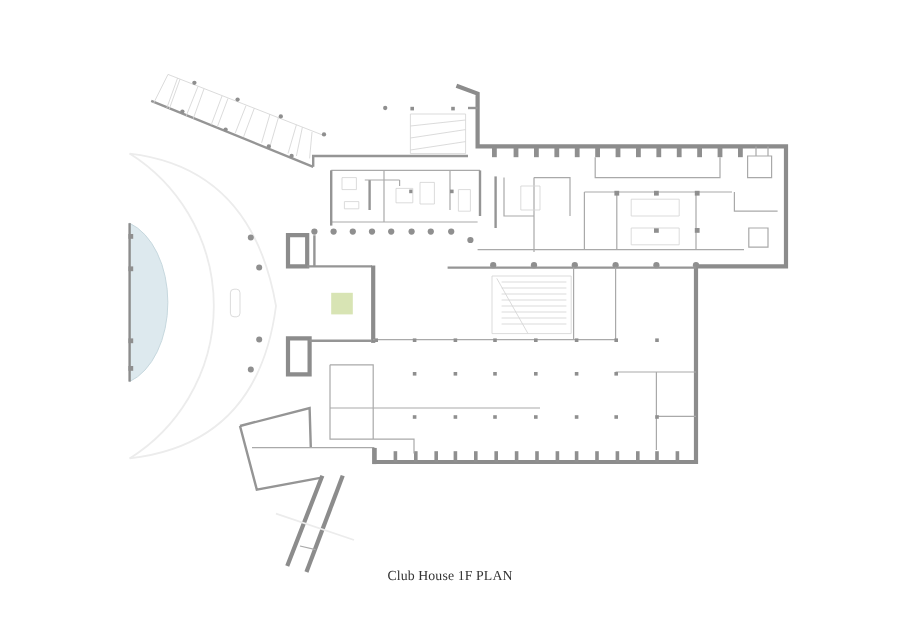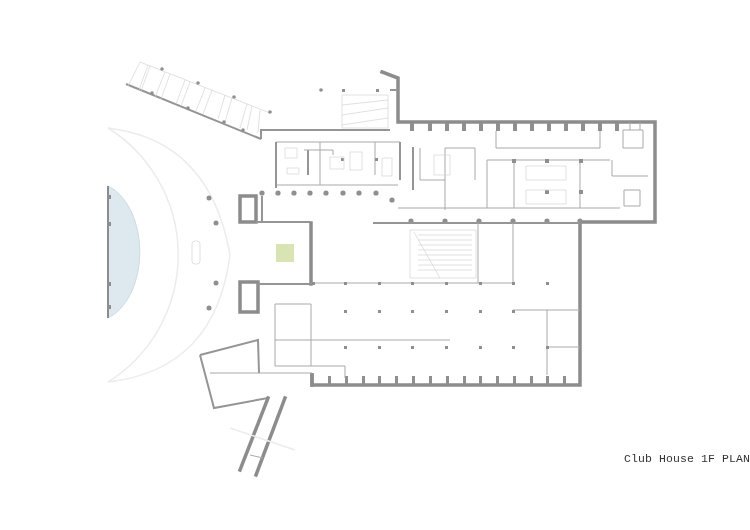--- a/index.html
+++ b/index.html
@@ -1,18 +1,18 @@
 <!DOCTYPE html>
 <html><head>
   <meta charset="utf-8">
   <style>
     html, body { margin:0; padding:0; background:#ffffff; }
     body { width:750px; height:530px; position:relative; overflow:hidden; font-family:"Liberation Sans", sans-serif; }
     #plan { position:absolute; left:0; top:0; width:750px; height:530px; }
-    .caption { position:absolute; left:0; width:750px; top:452px; text-align:right; font-size:11.5px; color:#333333; font-family:Liberation Mono, monospace; letter-spacing:0.1px; }
+    .caption { position:absolute; left:0; width:750px; top:474px; text-align:center; font-size:11.5px; color:#333333; font-family:Liberation Serif, serif; letter-spacing:0.1px; }
     .wall { fill:none; stroke:#8c8c8c; stroke-width:3.5; stroke-linecap:square; }
     .wall2 { fill:none; stroke:#959595; stroke-width:2; }
     .thin { fill:none; stroke:#a9a9a9; stroke-width:1; }
     .hair { fill:none; stroke:#d4d4d4; stroke-width:0.7; }
     .col { fill:#8f8f8f; }
     .faint { fill:none; stroke:#ececec; stroke-width:1.5; }
   </style>
 </head>
 <body>
 

